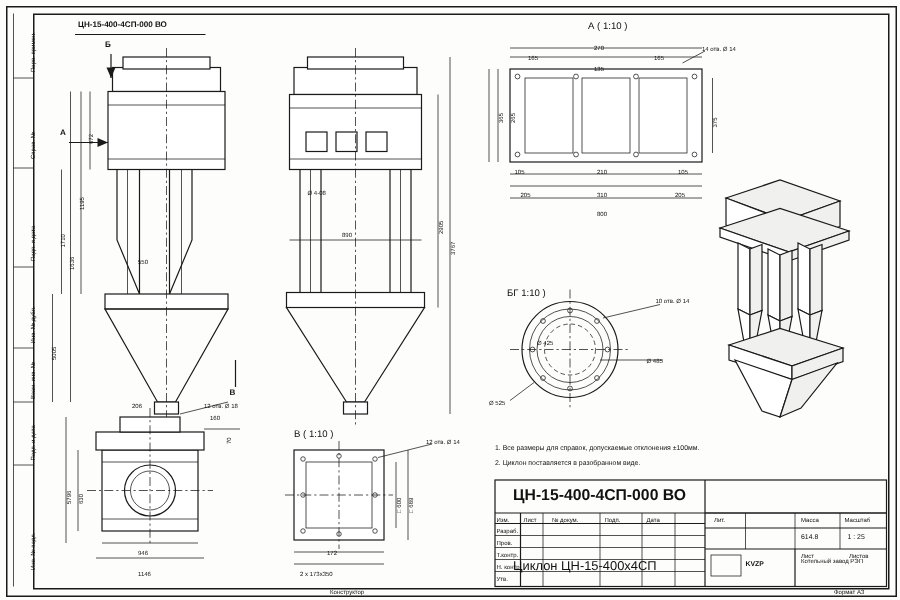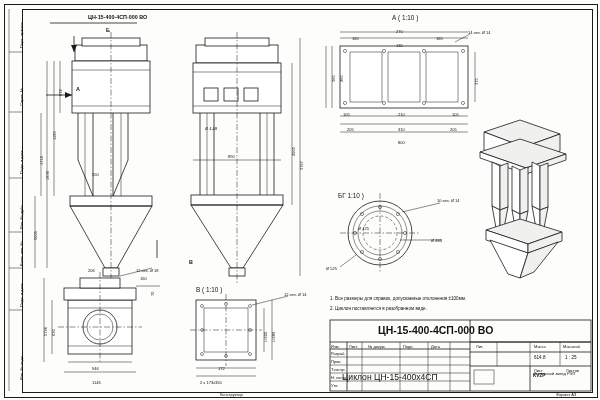--- a/index.html
+++ b/index.html
@@ -6,21 +6,21 @@
   body{width:600px;height:400px;overflow:hidden;font-family:"Liberation Sans",sans-serif;}
   #sheet{position:relative;width:600px;height:400px;background:#fdfdfb;}
   .txt{position:absolute;color:#111;white-space:nowrap;font-family:"Liberation Sans",sans-serif;}
   .tiny{font-size:4px;}
   .xs{font-size:4.6px;}
   .sm{font-size:5.4px;}
   .md{font-size:6.4px;}
   .lg{font-size:8.6px;}
   .xl{font-size:10.5px;}
   .rot{transform-origin:0 0;transform:rotate(-90deg);}
-  .b{font-weight:bold;margin-left:36px;}
+  .b{font-weight:bold;}
   svg{position:absolute;left:0;top:0;overflow:visible;}
   .stroke{fill:none;stroke:#1a1a1a;stroke-width:0.8;}
   .thin{fill:none;stroke:#1a1a1a;stroke-width:0.5;}
   .dash{fill:none;stroke:#1a1a1a;stroke-width:0.5;stroke-dasharray:3 2;}
   .dashdot{fill:none;stroke:#1a1a1a;stroke-width:0.5;stroke-dasharray:6 2 1.5 2;}
   .fillw{fill:#ffffff;stroke:#1a1a1a;stroke-width:0.8;}
   .fillg{fill:#f0f0ee;stroke:#1a1a1a;stroke-width:0.8;}
   .frame{position:absolute;border:1px solid #1a1a1a;}
 </style>
 </head>

